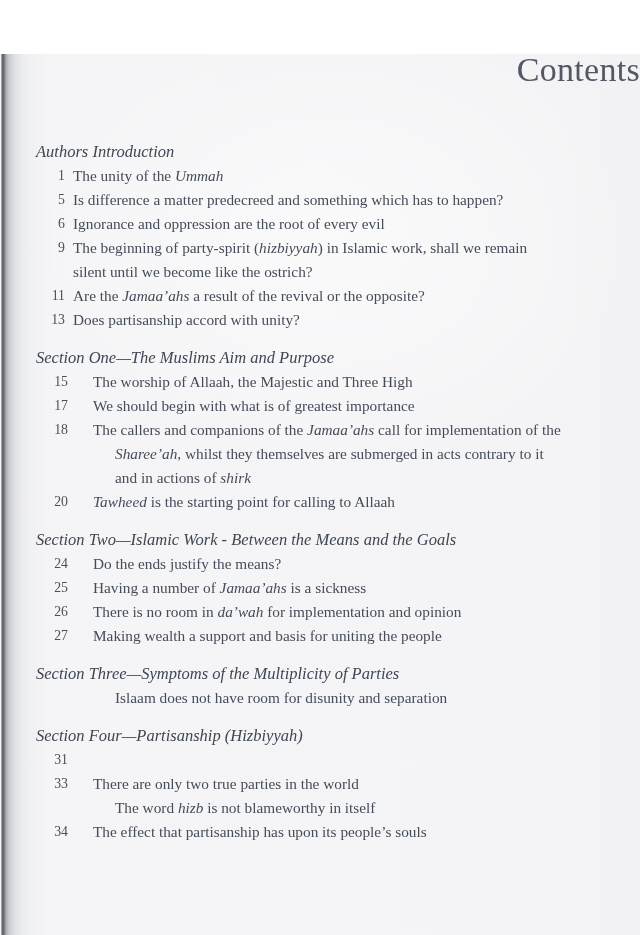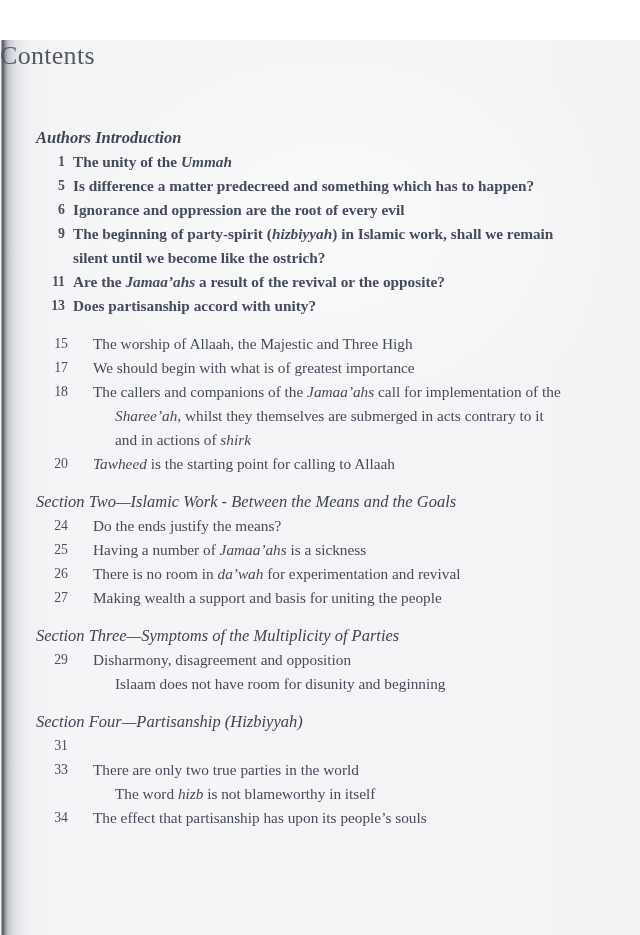--- a/index.html
+++ b/index.html
@@ -12,27 +12,27 @@
     position:relative;width:640px;height:935px;box-sizing:border-box;
     color:#454c59;
     background:
       radial-gradient(ellipse 430px 320px at 52% 20%, rgba(255,255,255,.55), rgba(255,255,255,0) 72%),
       linear-gradient(90deg,
         #fafafb 0px,#ededf0 1px,#5a5d62 2px,#6f7277 4px,#a9acb2 6px,
         #c9cbd1 9px,#dddee3 14px,#ebecef 22px,#f1f1f4 30px,#f5f5f7 52px,
         #f4f4f6 85%,#f2f2f5 100%);
   }
   .title{
-    margin:40px 0 0;padding:0;text-align:left;
-    font-size:26px;font-weight:normal;letter-spacing:.3px;line-height:32px;
+    margin:54px 0 0;padding:0;text-align:right;
+    font-size:34px;font-weight:normal;letter-spacing:.3px;line-height:32px;
     color:#525965;
   }
   .toc{display:block;margin:54px 0 0;padding:0 26px 0 36px;}
   .sec{margin-top:14px;}
-  .sec:first-child{margin-top:0;font-weight:bold;}
+  .sec:first-child{margin-top:0;}
   .sec-heading{
     font-style:italic;font-size:16.5px;line-height:24px;color:#3f4653;
     white-space:nowrap;
   }
   .row{display:flex;line-height:24px;font-size:15.3px;white-space:nowrap;}
   .num{
     flex:0 0 auto;text-align:right;font-size:13.8px;color:#49505d;
     font-variant-numeric:oldstyle-nums;
   }
   .sec.intro .num{width:29px;margin-right:8px;}
@@ -84,20 +84,21 @@
           </div>
         </div>
         <div class="entry">
           <div class="row">
             <span class="num">13</span>
             <span class="txt"><span>Does partisanship accord with unity?</span></span>
           </div>
         </div>
       </section>
       <section class="sec section">
+        <div class="sec-heading">Section One—The Muslims Aim and Purpose</div>
         <div class="entry">
           <div class="row">
             <span class="num">15</span>
             <span class="txt"><span>The worship of Allaah, the Majestic and Three High</span></span>
           </div>
         </div>
         <div class="entry">
           <div class="row">
             <span class="num">17</span>
             <span class="txt"><span>We should begin with what is of greatest importance</span></span>
@@ -134,40 +135,36 @@
         </div>
         <div class="entry">
           <div class="row">
             <span class="num">25</span>
             <span class="txt"><span>Having a number of </span><i>Jamaa’ahs</i><span> is a sickness</span></span>
           </div>
         </div>
         <div class="entry">
           <div class="row">
             <span class="num">26</span>
-            <span class="txt"><span>There is no room in </span><i>da’wah</i><span> for experimentation and revival</span></span>
+            <span class="txt"><span>There is no room in </span><i>da’wah</i><span> for implementation and opinion</span></span>
           </div>
         </div>
         <div class="entry">
           <div class="row">
             <span class="num">27</span>
             <span class="txt"><span>Making wealth a support and basis for uniting the people</span></span>
           </div>
         </div>
       </section>
       <section class="sec section">
         <div class="sec-heading">Section Three—Symptoms of the Multiplicity of Parties</div>
         <div class="entry">
-          <div class="row">
-            <span class="num">29</span>
-            <span class="txt"><span>Disharmony, disagreement and opposition</span></span>
-          </div>
           <div class="row deep">
             <span class="num"></span>
-            <span class="txt"><span>Islaam does not have room for disunity and beginning</span></span>
+            <span class="txt"><span>Islaam does not have room for disunity and separation</span></span>
           </div>
         </div>
       </section>
       <section class="sec section">
         <div class="sec-heading">Section Four—Partisanship (Hizbiyyah)</div>
         <div class="entry">
           <div class="row">
             <span class="num">31</span>
           </div>
         </div>

